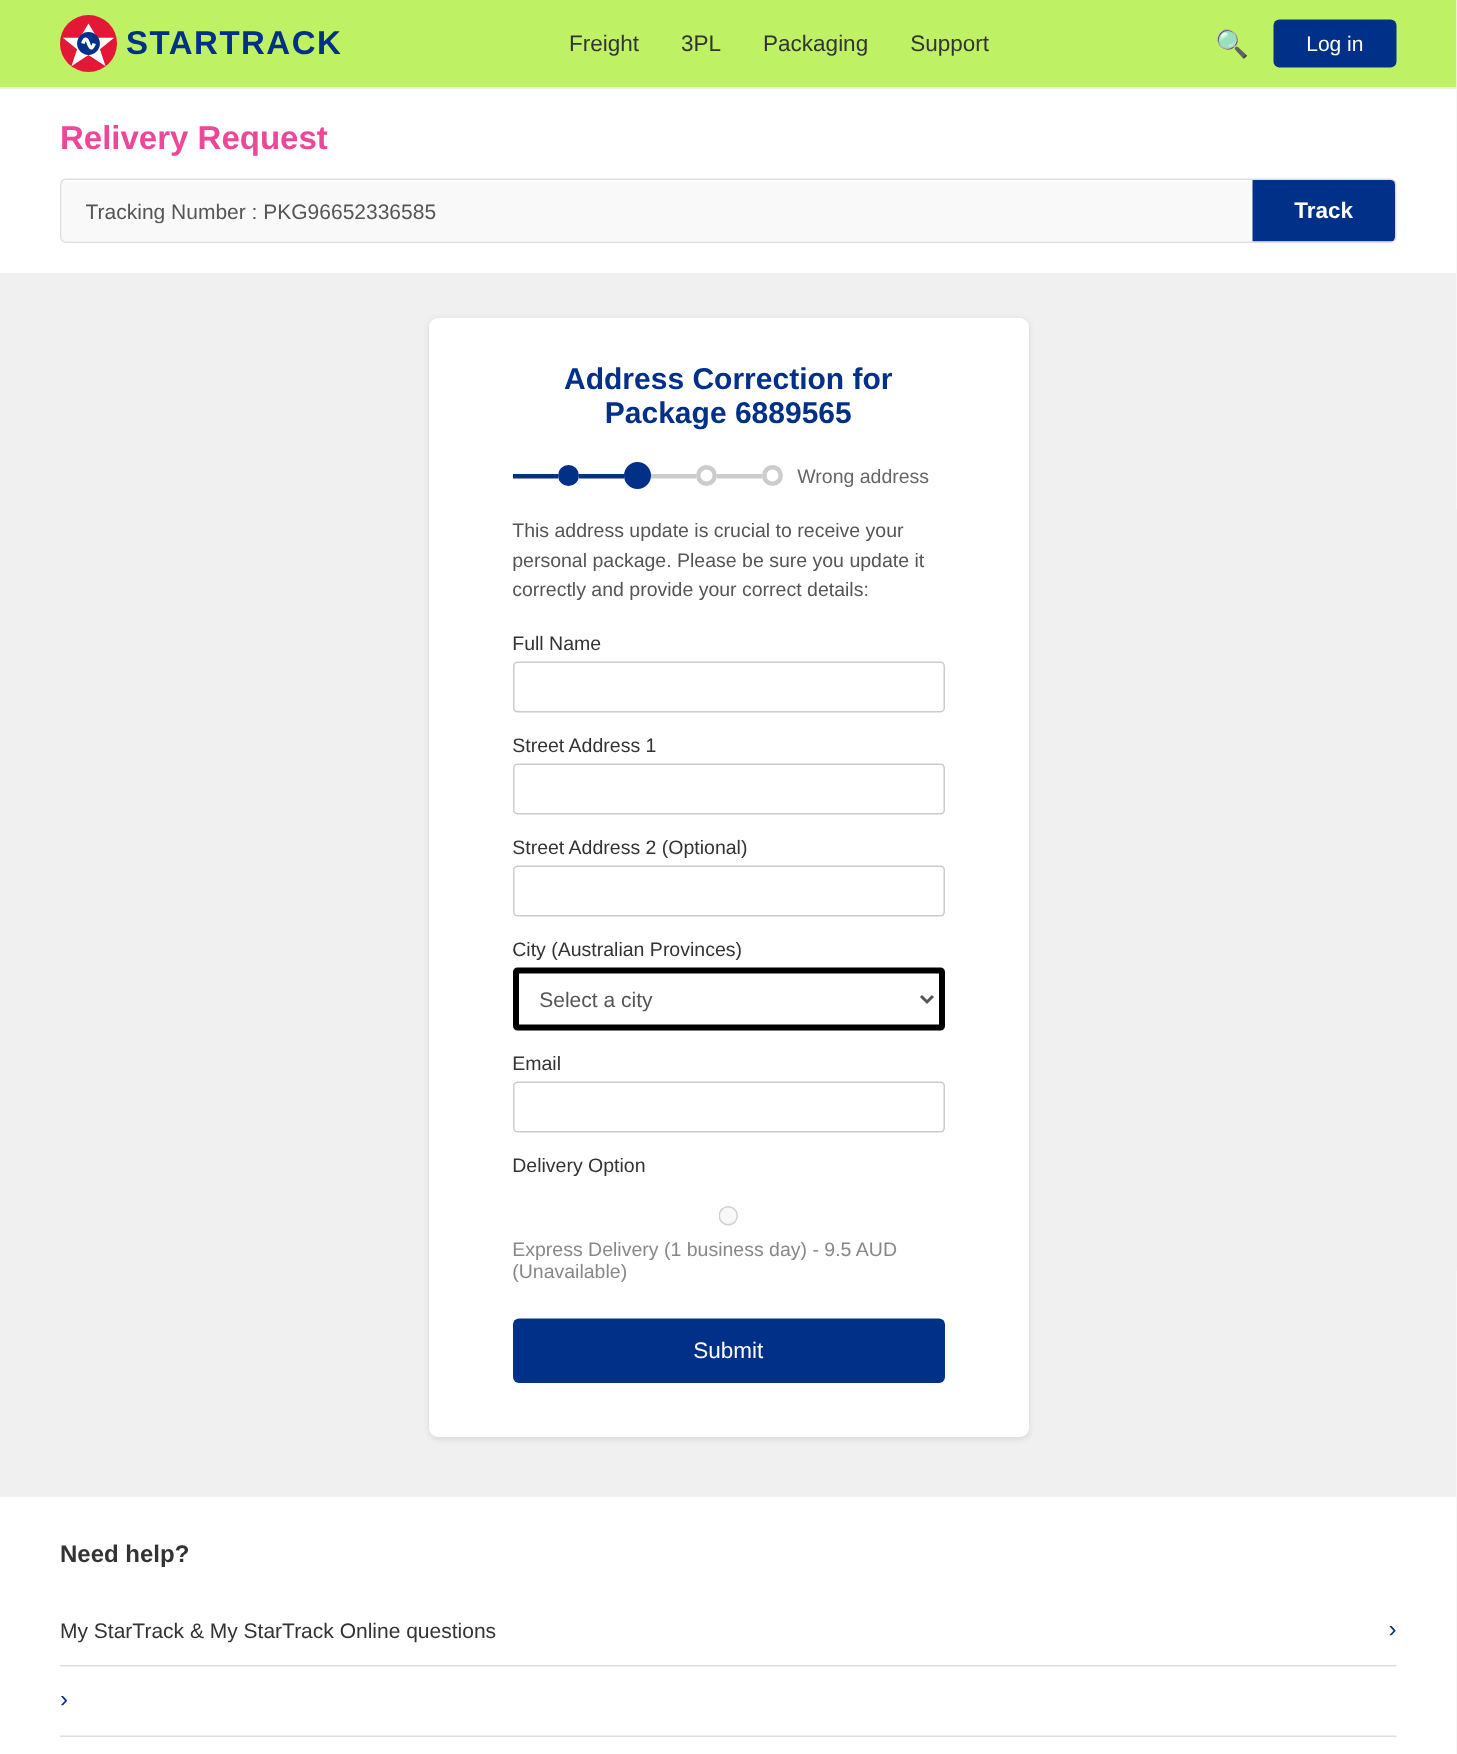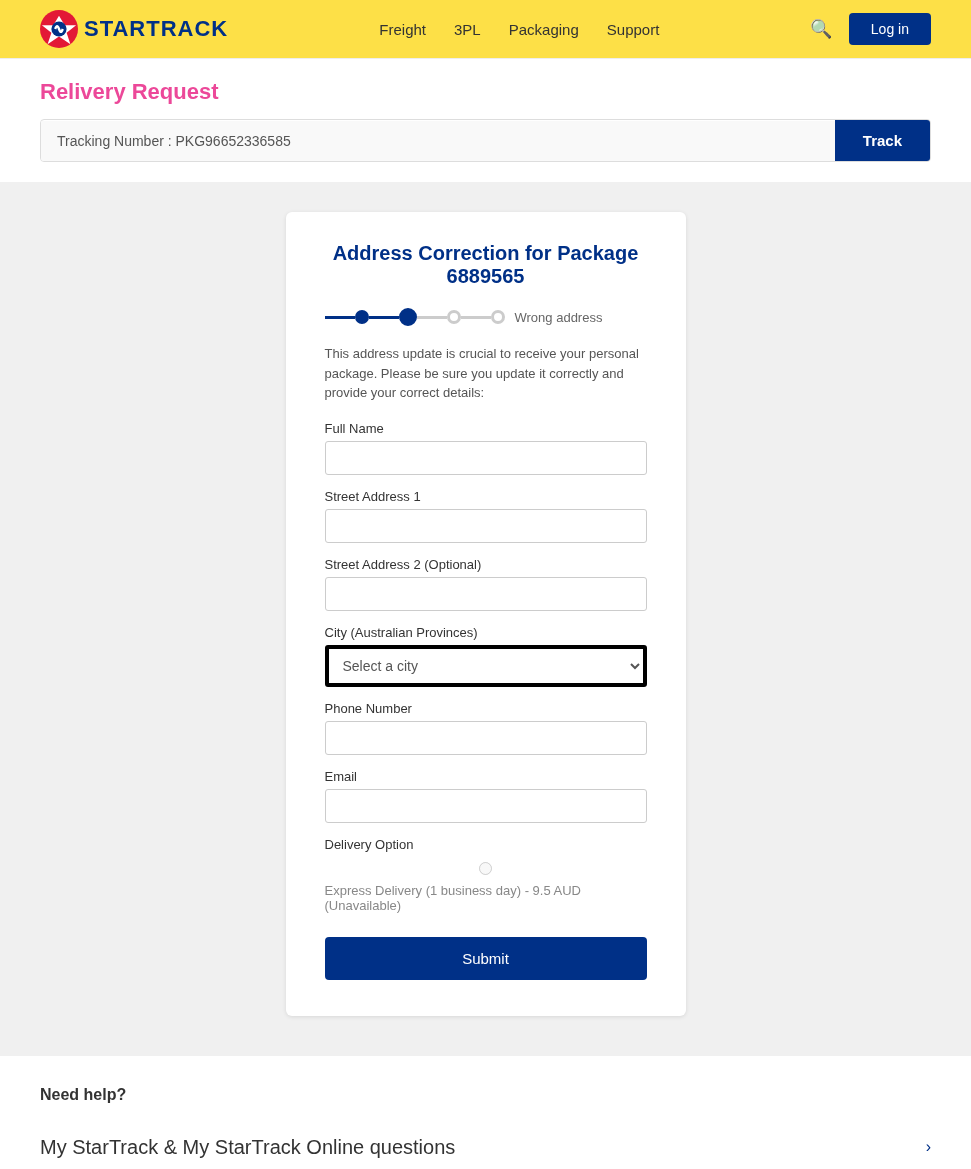--- a/index.html
+++ b/index.html
@@ -5,21 +5,21 @@
     * { box-sizing: border-box; margin: 0; padding: 0; }
     body { font-family: Arial, Helvetica, sans-serif; font-size: 14px; color: #333; background: #fff; }
 
     
     .header {
       display: flex;
       align-items: center;
       justify-content: space-between;
       padding: 10px 40px;
       border-bottom: 1px solid #eee;
-      background: #fde047;
+      background: #bef264;
     }
     .header-logo {
       display: flex;
       align-items: center;
       gap: 6px;
     }
     .logo-icon {
       width: 38px;
       height: 38px;
     }
@@ -107,21 +107,21 @@
       background: #f0f0f0;
       padding: 30px 0 40px;
       display: flex;
       justify-content: center;
     }
 
     
     .form-card {
       background: #fff;
       border-radius: 6px;
-      padding: 30px 39px 36px;
+      padding: 30px 56px 36px;
       width: 400px;
       box-shadow: 0 1px 4px rgba(0,0,0,0.1);
     }
     .form-card-title {
       font-size: 20px;
       font-weight: bold;
       color: #003087;
       text-align: center;
       margin-bottom: 20px;
     }
@@ -222,21 +222,21 @@
       outline: none;
       color: #555;
       background: #fff;
       appearance: auto;
     }
 
     
     .delivery-label {
       font-size: 13px;
       color: #333;
-      margin-bottom: 10px;
+      margin-bottom: 20px;
       display: block;
     }
     .radio-option {
       display: flex;
       align-items: center;
       gap: 8px;
       margin-bottom: 5px;
       font-size: 13px;
       color: #333;
     }
@@ -275,21 +275,21 @@
     }
     .help-item {
       display: flex;
       align-items: center;
       justify-content: space-between;
       padding: 14px 0;
       border-bottom: 1px solid #ddd;
       cursor: pointer;
     }
     .help-item-text {
-      font-size: 20px;
+      font-size: 14px;
       color: #333;
     }
     .help-chevron {
       color: #003087;
       font-size: 16px;
     }
   </style>
 </head>
 <body>
 
@@ -368,24 +368,20 @@
         <option>Melbourne</option>
         <option>Brisbane</option>
         <option>Perth</option>
         <option>Adelaide</option>
         <option>Canberra</option>
         <option>Hobart</option>
         <option>Darwin</option>
       </select>
     </div>
     <div class="form-group">
-      <label class="form-label">Phone Number</label>
-      <input class="form-input" type="tel" style="">
-    </div>
-    <div class="form-group">
       <label class="form-label">Email</label>
       <input class="form-input" type="email" style="">
     </div>
 
     
     <div class="form-group">
       <span class="delivery-label">Delivery Option</span>
       <div class="radio-option radio-unavailable">
         <input type="radio" name="delivery" value="express" id="express-delivery" disabled="" style="">
         <label for="express-delivery" class="radio-unavailable">Express Delivery (1 business day) - 9.5 AUD (Unavailable)</label>

